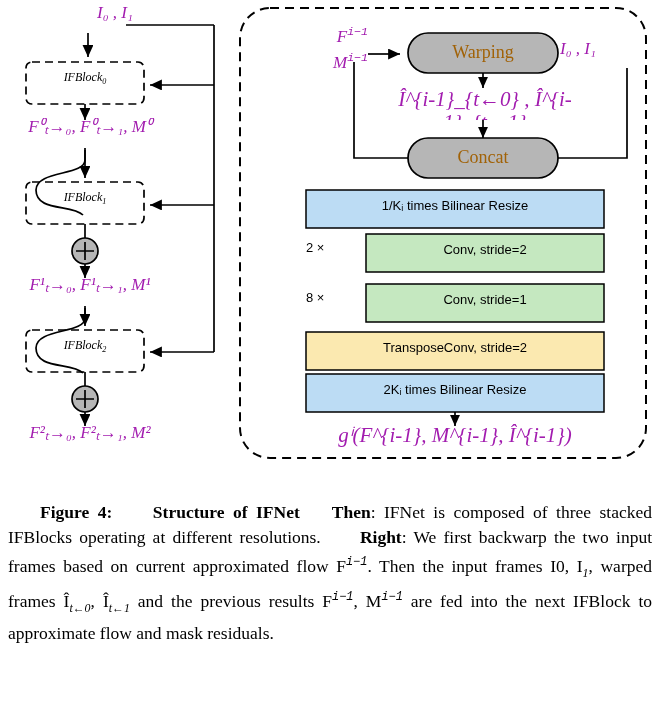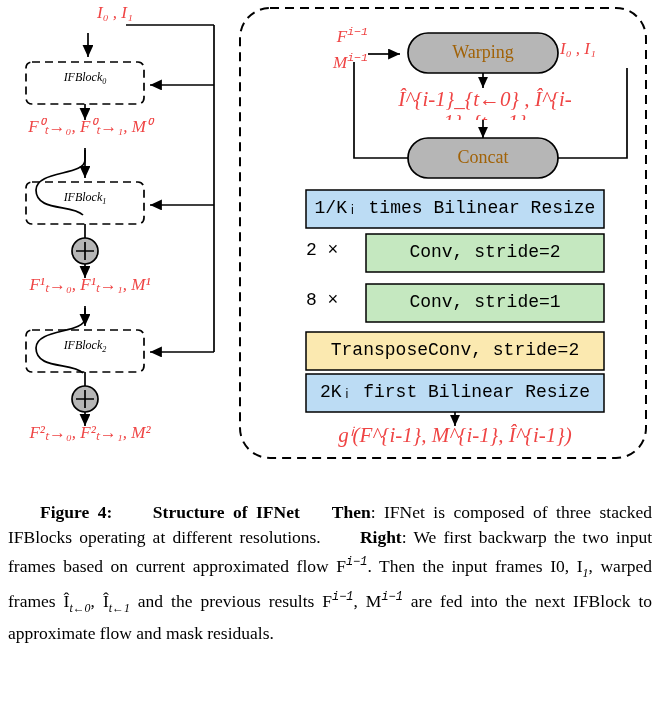--- a/index.html
+++ b/index.html
@@ -42,26 +42,26 @@
     text-align: justify;
   }
   #caption b { font-weight: bold; margin-left: 32px; }
 
   
   .fo {
     font-family: "Liberation Serif", serif;
     font-size: 17px;
     line-height: 1.1;
     text-align: center;
-    color: #ef4444;
+    color: #a21caf;
   }
   .fo.small { font-size: 21px; }
   .boxlabel {
-    font-family: Liberation Mono, monospace;
-    font-size: 18px;
+    font-family: Liberation Sans, sans-serif;
+    font-size: 13px;
     text-align: center;
     color: #000;
     width: 100%;
   }
   .blocklabel {
     font-family: "Liberation Serif", serif;
     font-style: italic;
     font-size: 12px;
     text-align: center;
     width: 100%;
@@ -245,21 +245,21 @@
   <rect x="306" y="332" width="298" height="38" fill="#fbe9b0" stroke="#000" stroke-width="1.5"></rect>
   <foreignObject x="306" y="340" width="298" height="30">
     <div xmlns="http://www.w3.org/1999/xhtml" class="boxlabel">
       <span>TransposeConv, stride=2</span>
     </div>
   </foreignObject>
 
   <rect x="306" y="374" width="298" height="38" fill="#bcdcf4" stroke="#000" stroke-width="1.5"></rect>
   <foreignObject x="306" y="382" width="298" height="30">
     <div xmlns="http://www.w3.org/1999/xhtml" class="boxlabel">
-      <span>2Kᵢ first Bilinear Resize</span>
+      <span>2Kᵢ times Bilinear Resize</span>
     </div>
   </foreignObject>
 
   <path d="M455,412 L455,426" stroke="#000" stroke-width="1.7" fill="none" marker-end="url(#arrowsm)"></path>
 
   <foreignObject x="300" y="424" width="310" height="32">
     <div xmlns="http://www.w3.org/1999/xhtml" class="fo small">
       <span class="math">gⁱ(F^{i-1}, M^{i-1}, Î^{i-1})</span>
     </div>
   </foreignObject>

